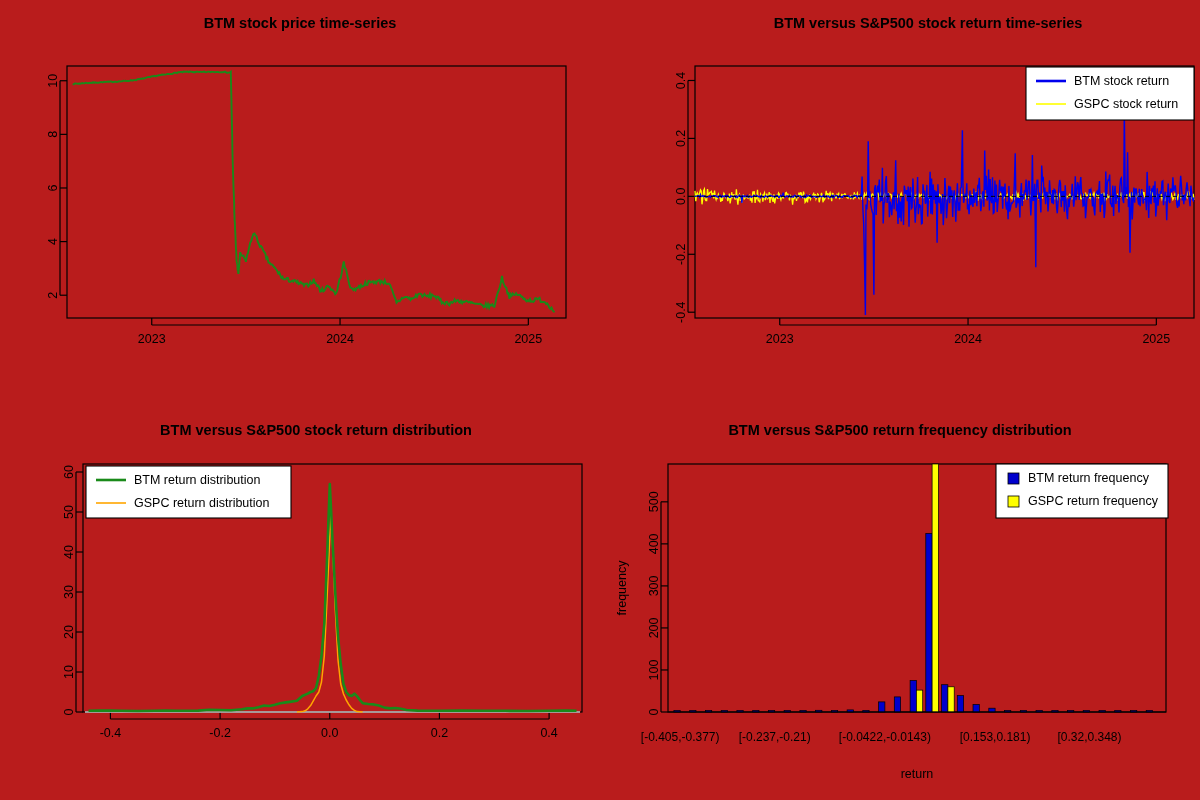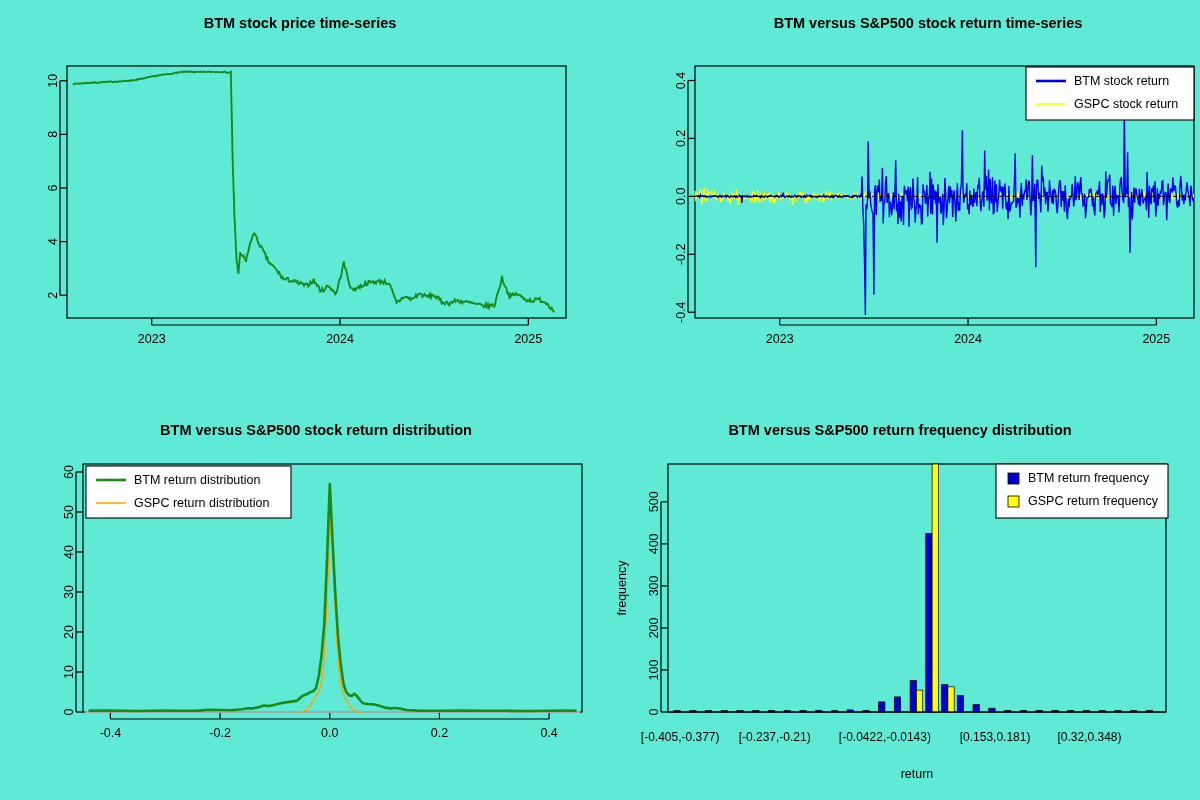--- a/index.html
+++ b/index.html
@@ -5,21 +5,21 @@
   * { box-sizing: border-box; }
   html, body {
     margin: 0; padding: 0;
     width: 1200px; height: 800px;
     background: #ffffff;
     font-family: "Liberation Sans", sans-serif;
   }
   #figure {
     position: relative;
     width: 1200px; height: 800px;
-    background: #5eead4;
+    background: #b91c1c;
     overflow: hidden;
   }
   .panel {
     position: absolute;
     width: 600px; height: 400px;
   }
   .panel svg { display: block; }
   .ptitle {
     font-family: "Liberation Sans", sans-serif;
     font-weight: bold;

